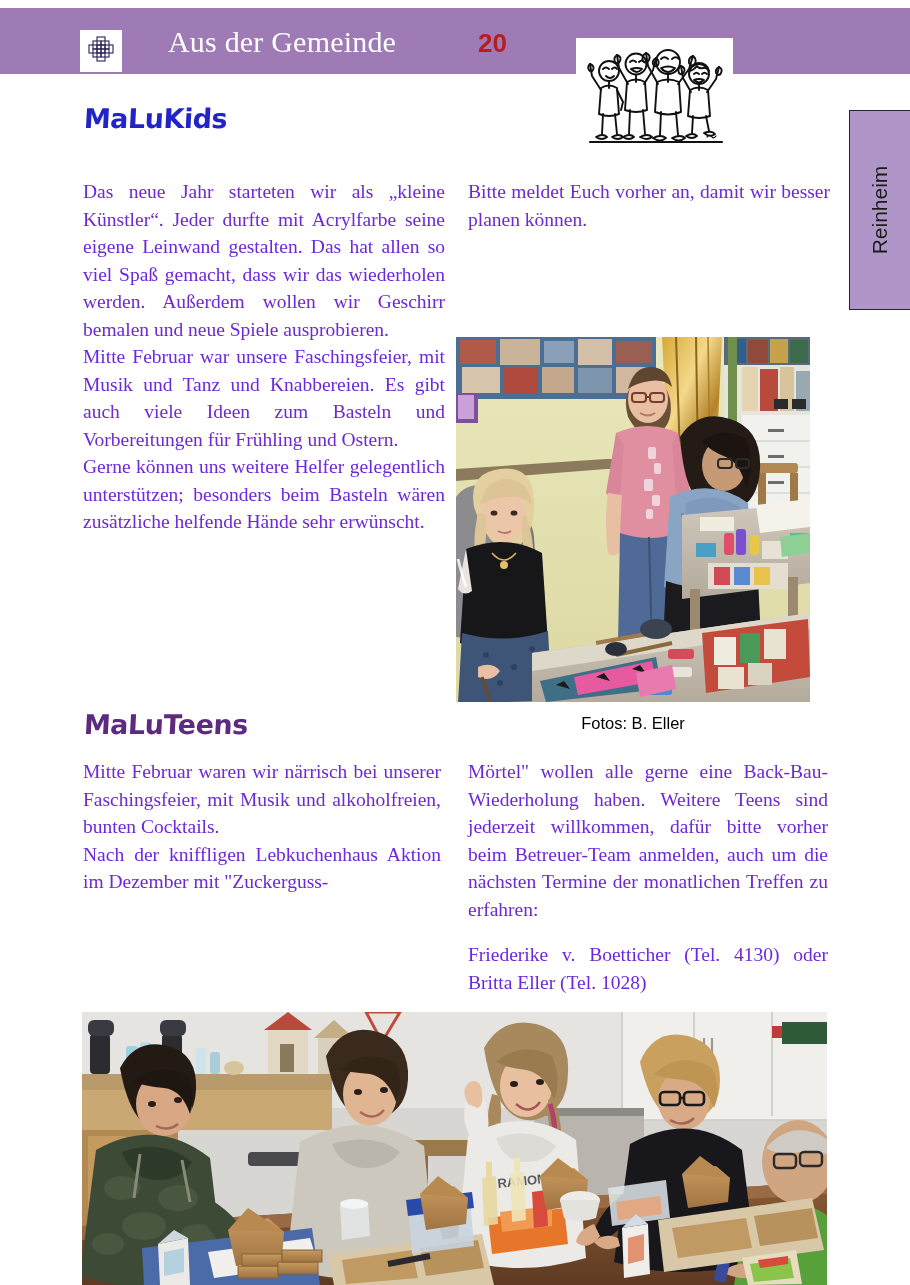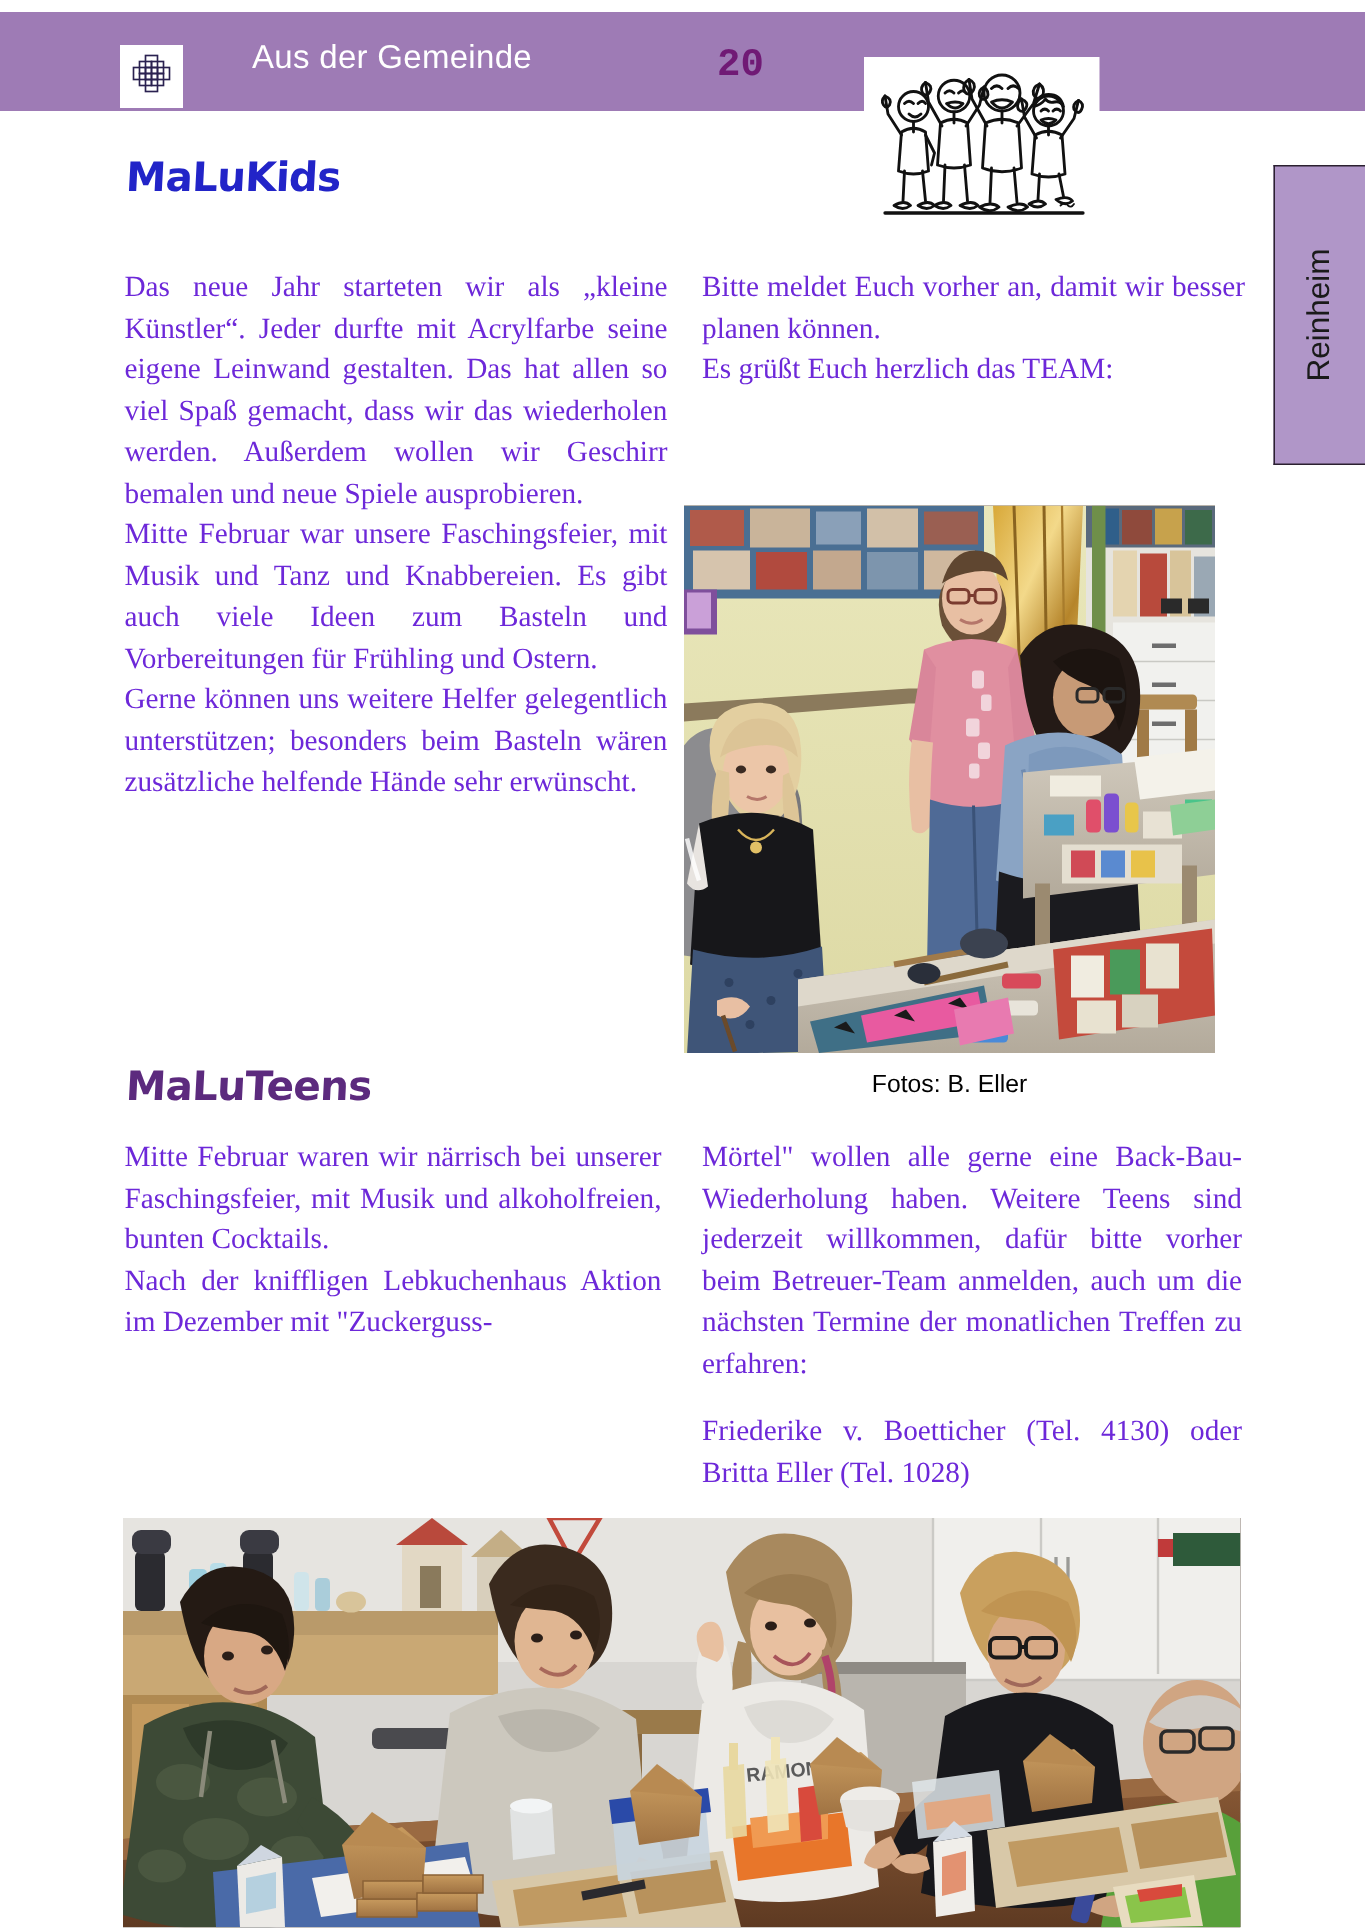--- a/index.html
+++ b/index.html
@@ -34,34 +34,34 @@
     background: #ffffff;
     display: flex;
     align-items: center;
     justify-content: center;
   }
   .header-logo svg { display: block; }
   .header-title {
     position: absolute;
     left: 168px;
     top: 25px;
-    font-family: Liberation Sans, sans-serif;
-    font-size: 22px;
+    font-family: Liberation Serif, serif;
+    font-size: 30px;
     color: #ffffff;
     letter-spacing: 0.2px;
     white-space: nowrap;
   }
   .header-pageno {
     position: absolute;
     left: 478px;
     top: 28px;
-    font-family: Liberation Mono, monospace;
+    font-family: Liberation Sans, sans-serif;
     font-size: 26px;
     font-weight: bold;
-    color: #701a75;
+    color: #b91c1c;
   }
 
   
   .clipart {
     position: absolute;
     left: 576px;
     top: 38px;
     width: 157px;
     height: 113px;
     background: #ffffff;
@@ -264,21 +264,20 @@
 <div class="heading-kids">MaLuKids</div>
 
 <div class="col kids-left">
   <p>Das neue Jahr starteten wir als „kleine Künstler“. Jeder durfte mit Acrylfarbe seine eigene Leinwand gestalten. Das hat allen so viel Spaß gemacht, dass wir das wiederholen werden. Außerdem wollen wir Geschirr bemalen und neue Spiele ausprobieren.</p>
   <p>Mitte Februar war unsere Faschingsfeier, mit Musik und Tanz und Knabbereien. Es gibt auch viele Ideen zum Basteln und Vorbereitungen für Frühling und Ostern.</p>
   <p>Gerne können uns weitere Helfer gelegentlich unterstützen; besonders beim Basteln wären zusätzliche helfende Hände sehr erwünscht.</p>
 </div>
 
 <div class="col kids-right">
   <p>Bitte meldet Euch vorher an, damit wir besser planen können.</p>
-  <p class="nojust">Es grüßt Euch herzlich das TEAM:</p>
 </div>
 
 <div class="photo-top photo">
   <svg width="354" height="365" viewBox="0 0 354 365">
     <defs>
       <linearGradient id="wallG" x1="0" y1="0" x2="0" y2="1">
         <stop offset="0%" stop-color="#e9e7bb"></stop>
         <stop offset="100%" stop-color="#ddd9a4"></stop>
       </linearGradient>
       <linearGradient id="goldG" x1="0" y1="0" x2="1" y2="1">

